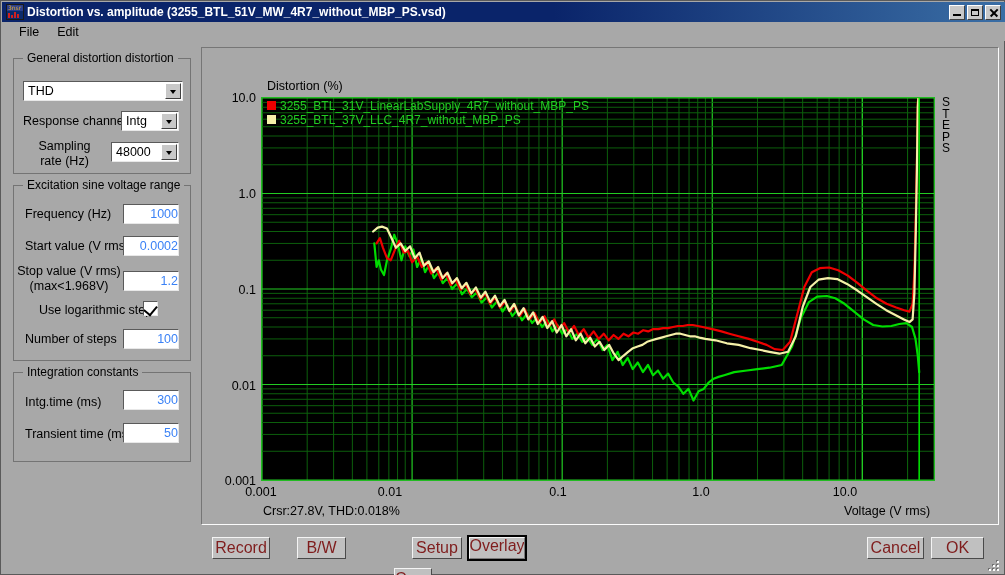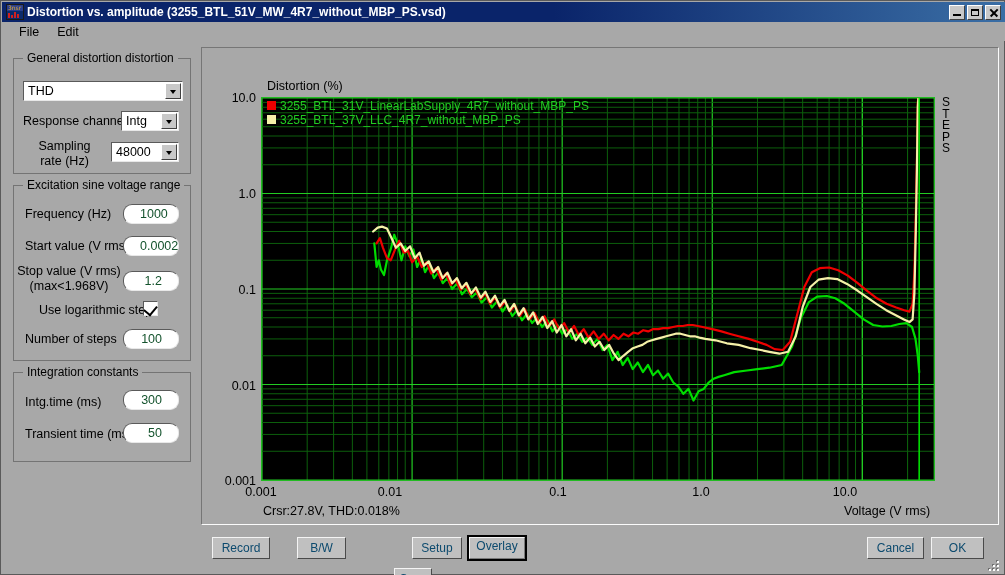--- a/index.html
+++ b/index.html
@@ -45,21 +45,21 @@
   
   .group{position:absolute;border:1px solid #747474;box-sizing:border-box;}
   .group .gtitle{position:absolute;top:-8px;left:9px;background:#a8a8a8;padding:0 4px;font-size:12px;color:#000;white-space:nowrap;}
 
   .lbl{position:absolute;font-size:12.5px;color:#000;white-space:nowrap;}
   .lbl.c{text-align:center;}
 
   .field{position:absolute;background:#fff;box-sizing:border-box;
      border-top:1px solid #5a5a5a;border-left:1px solid #5a5a5a;
      border-right:1px solid #e8e8e8;border-bottom:1px solid #e8e8e8;
-     font-size:12.5px;line-height:18px;padding:0 16px;text-align:right;color:#14532d;border-radius:9px;}
+     font-size:12.5px;line-height:18px;padding:0 0;text-align:right;color:#3b82f6;}
 
   .combo{position:absolute;background:#fff;box-sizing:border-box;
      border-top:1px solid #5a5a5a;border-left:1px solid #5a5a5a;
      border-right:1px solid #e8e8e8;border-bottom:1px solid #e8e8e8;
      font-size:12.5px;line-height:18px;padding:0 4px;color:#000;}
   .combo .arrowbox{position:absolute;right:1px;top:1px;bottom:1px;width:16px;
      background:#c8c8c8;border-top:1px solid #fff;border-left:1px solid #fff;
      border-right:1px solid #404040;border-bottom:1px solid #404040;box-sizing:border-box;}
   .combo .arrowbox i{position:absolute;left:50%;top:50%;margin-left:-3.5px;margin-top:-1.5px;
      width:0;height:0;border-left:3.5px solid transparent;border-right:3.5px solid transparent;
@@ -90,21 +90,21 @@
   .swatch{width:9px;height:9px;margin-right:4px;flex:0 0 auto;}
   .legtext{font-size:12px;color:#22cc22;white-space:nowrap;font-family:"Liberation Sans",sans-serif;}
 
   .steps{position:absolute;left:938px;top:96px;width:14px;
      font-size:12px;color:#000;line-height:11.5px;text-align:center;}
 
   
   .btn{position:absolute;height:22px;background:#c0c0c0;box-sizing:border-box;
      border-top:1px solid #f4f4f4;border-left:1px solid #f4f4f4;
      border-right:1px solid #4a4a4a;border-bottom:1px solid #4a4a4a;
-     font-size:12px;color:#0c4a6e;text-align:center;line-height:20px;cursor:default;}
+     font-size:16px;color:#7f1d1d;text-align:center;line-height:20px;cursor:default;}
   .btn.default{border:2px solid #000;line-height:18px;}
   .btn.default .inner{position:absolute;left:0;top:0;right:0;bottom:0;
      border-top:1px solid #f4f4f4;border-left:1px solid #f4f4f4;
      border-right:1px solid #7a7a7a;border-bottom:1px solid #7a7a7a;
      box-sizing:border-box;pointer-events:none;}
   .grip{position:absolute;right:3px;bottom:2px;width:14px;height:14px;}
   .grip i{position:absolute;background:#fdfdfd;width:2px;height:2px;}
   .grip b{position:absolute;background:#707070;width:2px;height:2px;}
 </style>
 </head>

